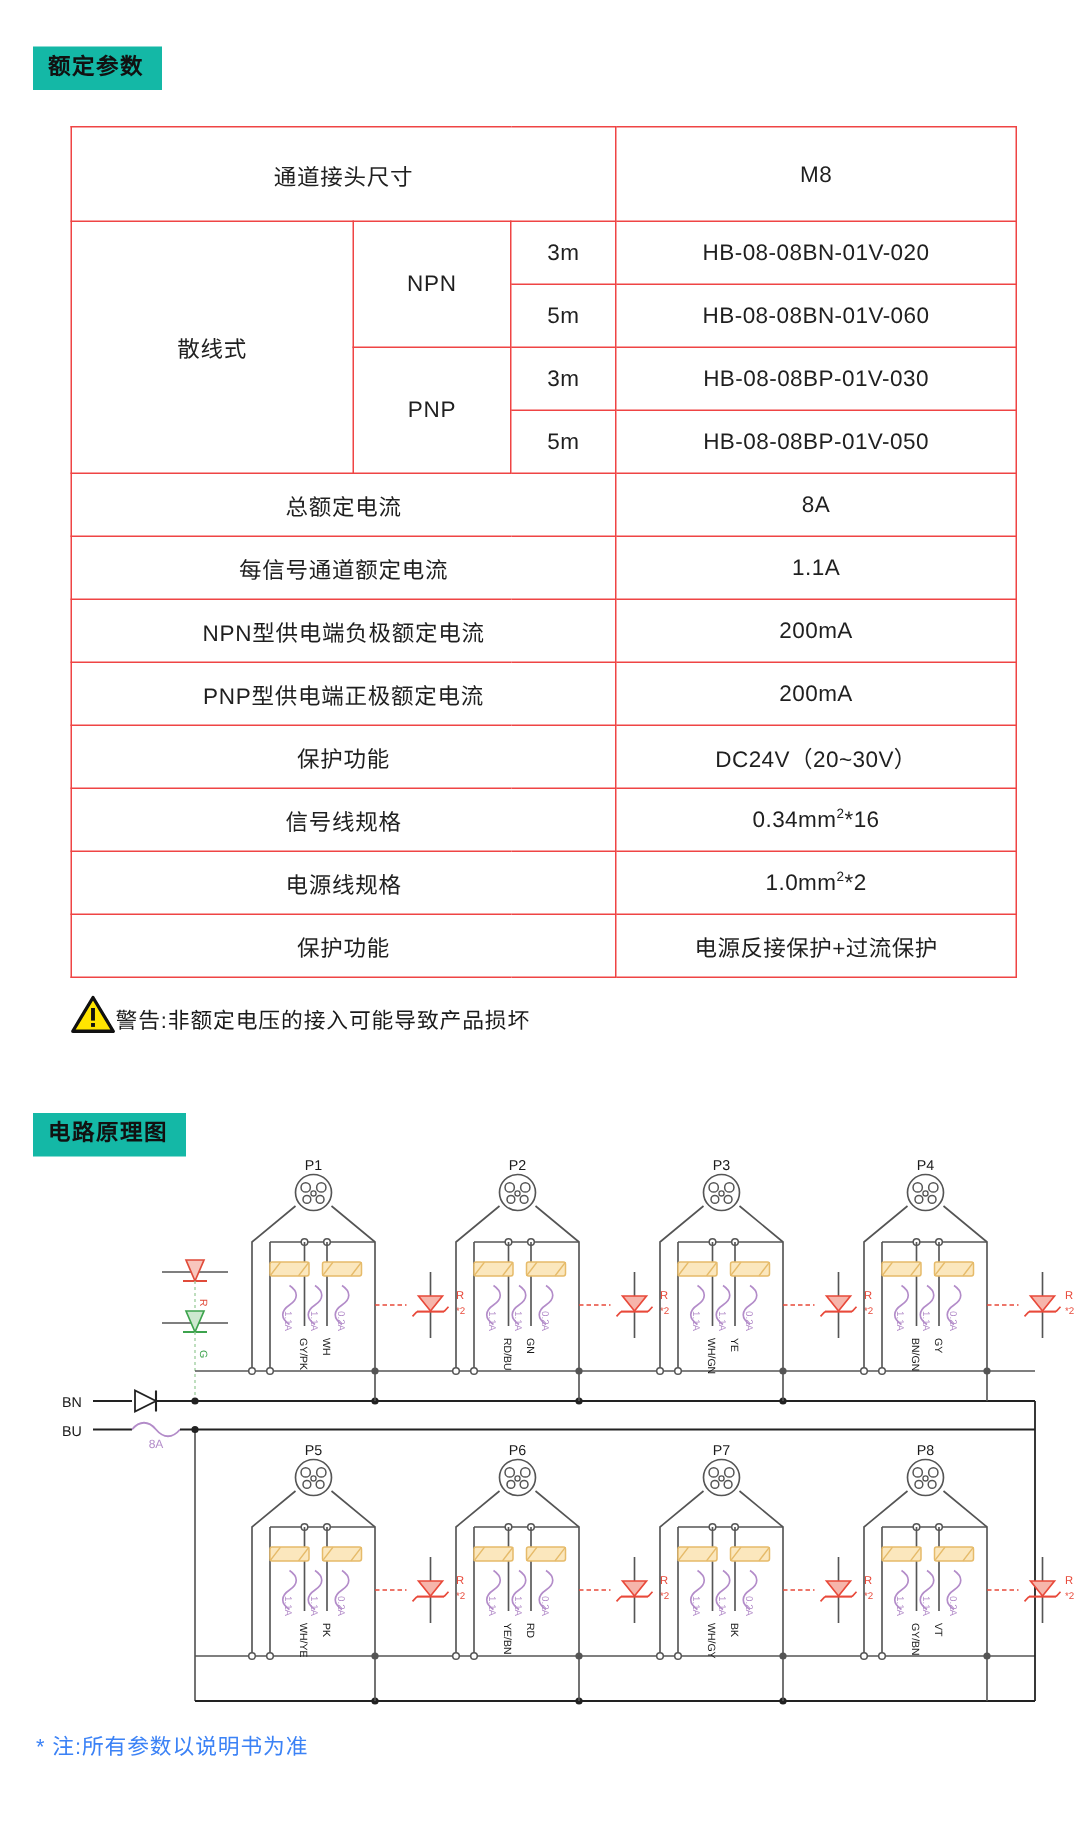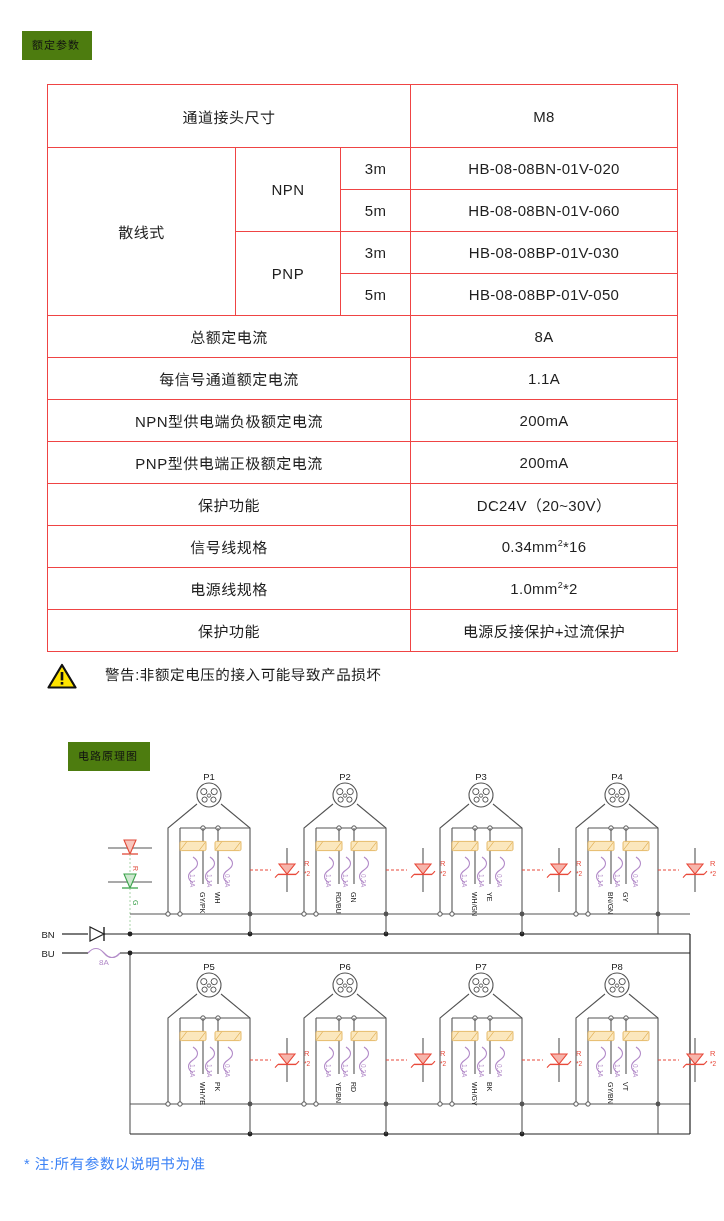--- a/index.html
+++ b/index.html
@@ -12,30 +12,31 @@
     height: 1221px;
     position: relative;
     font-family: "Liberation Sans", "DejaVu Sans", sans-serif;
     color: #1a1a1a;
     overflow: hidden;
   }
 
   
   .section-tag {
     position: absolute;
-    background: #4d7c0f;
+    background: #14b8a6;
     color: #111111;
-    font-size: 11px;
+    font-size: 15px;
     line-height: 24px;
     padding: 2px 12px 3px 10px;
     letter-spacing: 1px;
     white-space: nowrap;
+    font-weight: bold;
   }
   #tag-rated { left: 22px; top: 31px; }
-  #tag-circuit { left: 22px; top: 742px; margin-left: 46px; }
+  #tag-circuit { left: 22px; top: 742px; }
 
   
   .spec-table {
     position: absolute;
     left: 47px;
     top: 84px;
     width: 630px;
     border-collapse: collapse;
     table-layout: fixed;
     font-size: 15px;
@@ -61,22 +62,22 @@
   .col-b { width: 105px; }
   .col-c { width: 70px; }
   .col-d { width: 267px; }
 
   
   #warning-row {
     position: absolute;
     left: 47px;
     top: 663px;
     display: flex;
-    align-items: flex-start;
-    gap: 28px;
+    align-items: flex-end;
+    gap: 0;
   }
   #warning-row .warn-text {
     font-size: 14.5px;
     color: #1a1a1a;
     letter-spacing: 0.6px;
   }
   .warn-icon { display: block; }
 
   
   #footer-note {

